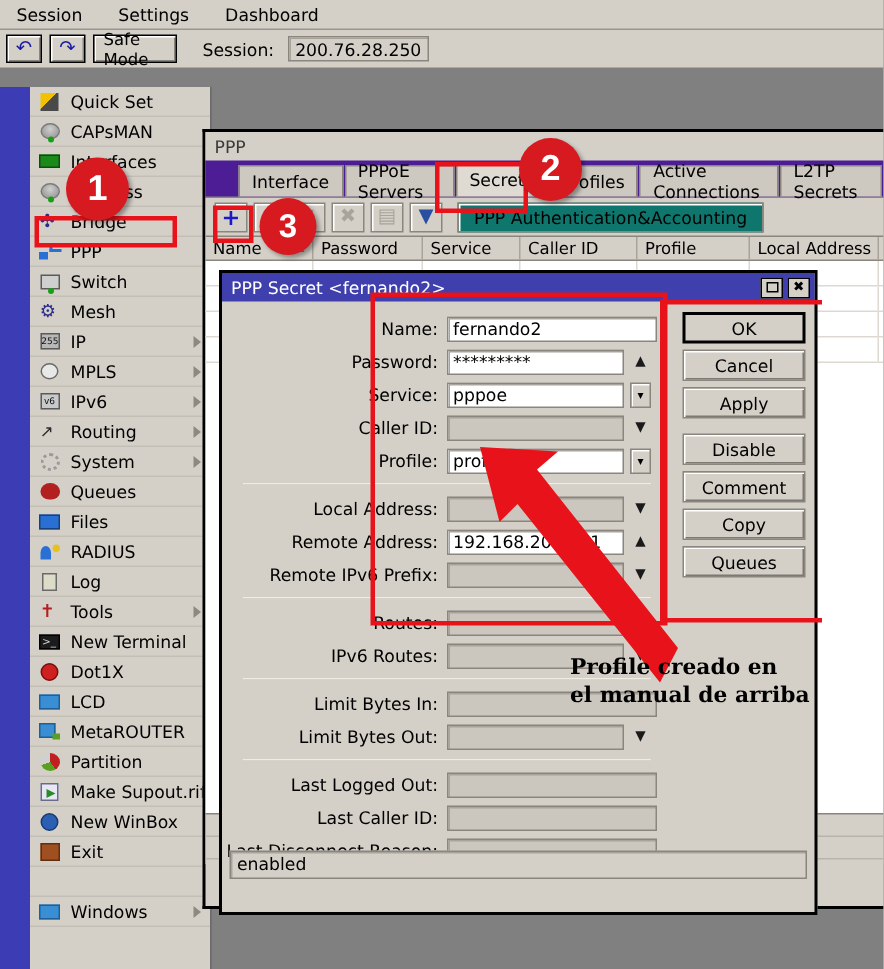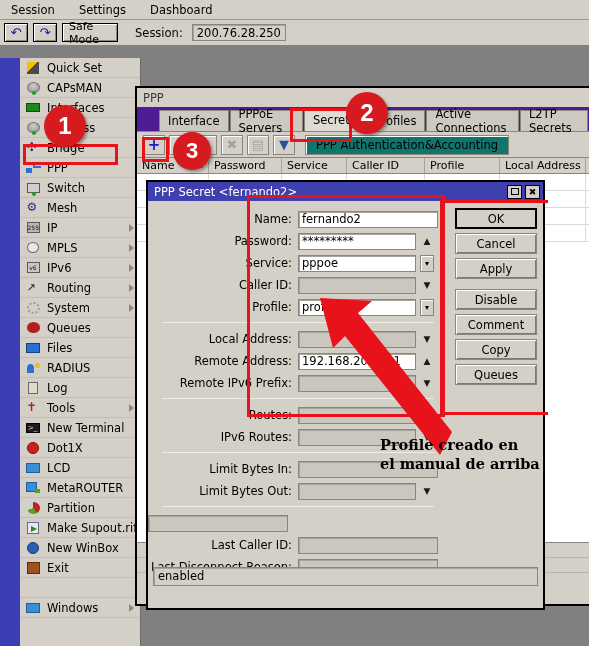--- a/index.html
+++ b/index.html
@@ -678,20 +678,21 @@
 
       <div class="frow">
         <div class="flabel">Limit Bytes Out:</div>
         <div class="finput empty"></div>
         <div class="farrow">▼</div>
       </div>
 
       <div class="fsep"></div>
 
       <div class="frow">
+        <div class="flabel">Last Logged Out:</div>
         <div class="finput empty fwide"></div>
       </div>
 
       <div class="frow">
         <div class="flabel">Last Caller ID:</div>
         <div class="finput empty fwide"></div>
       </div>
 
       <div class="frow">
         <div class="flabel">Last Disconnect Reason:</div>

